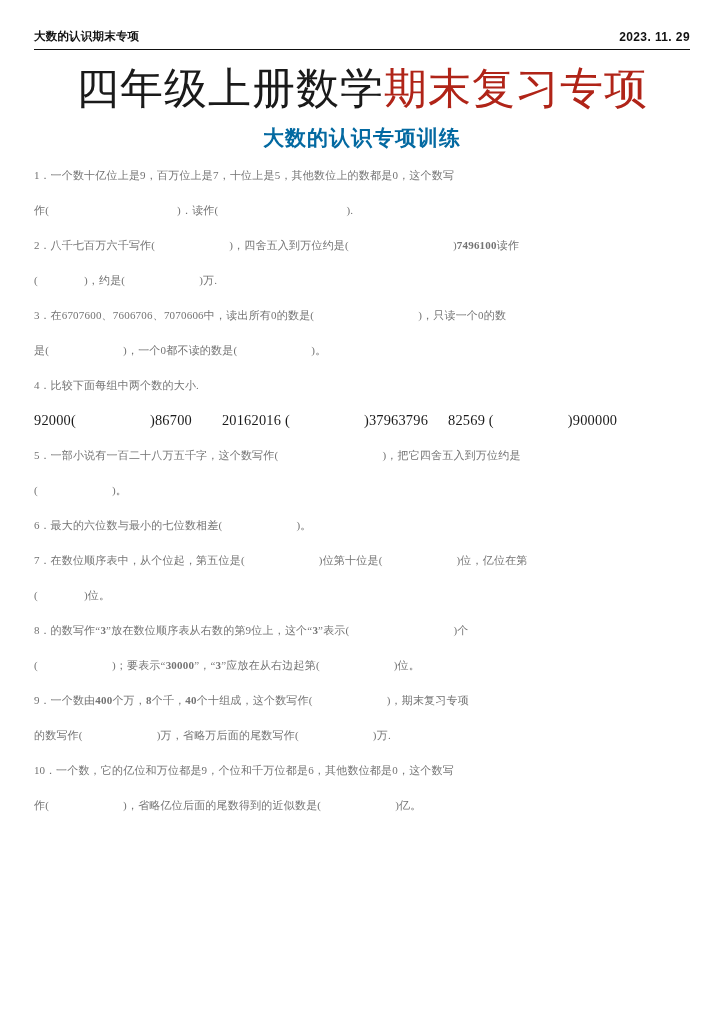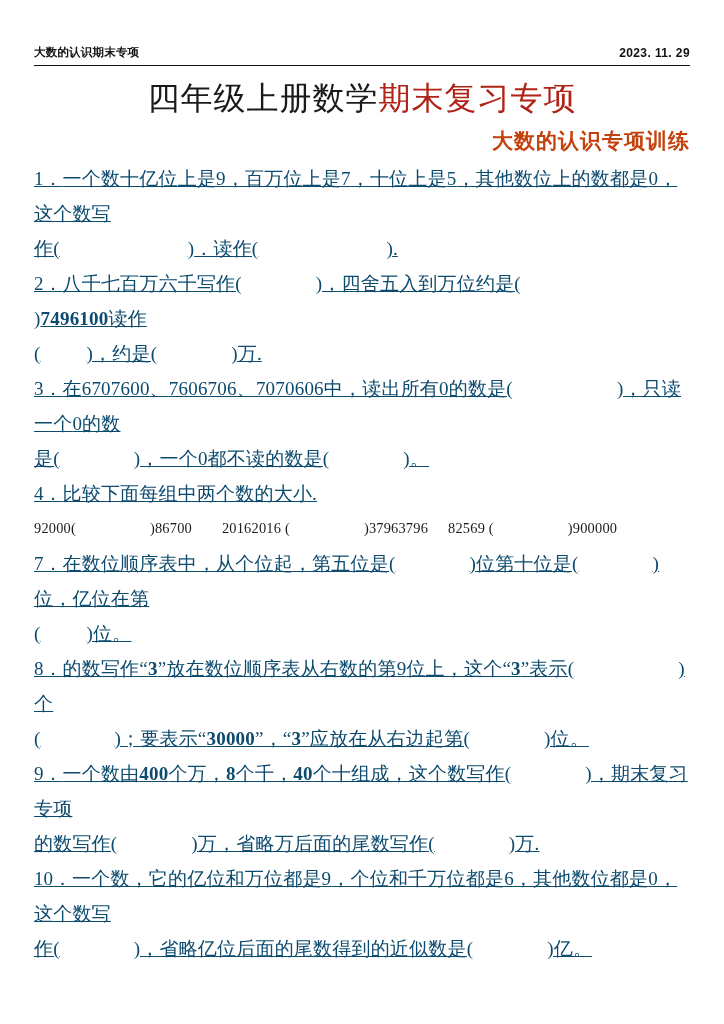--- a/index.html
+++ b/index.html
@@ -12,21 +12,21 @@
     height: 1024px;
     font-family: "Liberation Serif", "DejaVu Serif", serif;
     color: #1a1a1a;
     overflow: hidden;
   }
   .page {
     position: relative;
     width: 724px;
     height: 1024px;
     box-sizing: border-box;
-    padding: 16px 34px;
+    padding: 0 34px;
   }
 
   
   .runhead {
     display: flex;
     align-items: flex-end;
     justify-content: space-between;
     height: 30px;
     padding-top: 14px;
     font-family: "Liberation Sans", "DejaVu Sans", sans-serif;
@@ -45,57 +45,56 @@
   }
   .runrule {
     border: 0;
     border-top: 1.6px solid #111;
     margin: 5px 0 0 0;
   }
 
   
   .title-main {
     text-align: center;
-    font-size: 32px;
+    font-size: 43px;
     line-height: 1.18;
     font-weight: 400;
     margin-top: 14px;
     letter-spacing: 1px;
     white-space: nowrap;
   }
   .title-main .blk { color: #1a1a1a; }
   .title-main .red { color: #b02418; }
   .title-sub {
-    text-align: right;
+    text-align: center;
     font-size: 21px;
     font-weight: bold;
     letter-spacing: 1px;
     margin-top: 9px;
-    color: #c2410c;
+    color: #0369a1;
   }
 
   
   .section-head {
     color: #c0281b;
     font-weight: bold;
     font-size: 19px;
     letter-spacing: .5px;
     margin-top: 22px;
     margin-bottom: 4px;
   }
 
   
   .qlist { margin-top: 6px; }
   .q {
-    font-size: 19px;
+    font-size: 11px;
     line-height: 35px;
-    color: #0c4a6e;
+    color: #737373;
     letter-spacing: .2px;
     word-break: break-word;
-    text-decoration: underline;
   }
   .q .num { letter-spacing: 0; }
   .q b, .q .bold { font-weight: bold; }
   .blank-s  { display:inline-block; width: 46px; }
   .blank-m  { display:inline-block; width: 74px; }
   .blank-l  { display:inline-block; width: 104px; }
   .blank-xl { display:inline-block; width: 128px; }
 
   
   .cmp-row {
@@ -142,21 +141,28 @@
       <span>是(</span><span class="blank-m"></span><span>)，一个</span><span>0</span><span>都不读的数是(</span><span class="blank-m"></span><span>)。</span>
     </div>
 
     <div class="q">
       <span class="num">4．</span><span>比较下面每组中两个数的大小.</span>
     </div>
     <div class="cmp-row">
       <span class="cmp-cell">92000(</span><span class="blank-m"></span><span class="cmp-cell">)86700</span><span class="gap-a"></span><span class="cmp-cell">20162016 (</span><span class="blank-m"></span><span class="cmp-cell">)37963796</span><span class="gap-b"></span><span class="cmp-cell">82569 (</span><span class="blank-m"></span><span class="cmp-cell">)900000</span>
     </div>
 
+    <div class="q">
+      <span class="num">5．</span><span>一部小说有一百二十八万五千字，这个数写作(</span><span class="blank-l"></span><span>)，把它四舍五入到万位约是</span><br>
+      <span>(</span><span class="blank-m"></span><span>)。</span>
+    </div>
 
+    <div class="q">
+      <span class="num">6．</span><span>最大的六位数与最小的七位数相差(</span><span class="blank-m"></span><span>)。</span>
+    </div>
 
     <div class="q">
       <span class="num">7．</span><span>在数位顺序表中，从个位起，第五位是(</span><span class="blank-m"></span><span>)位第十位是(</span><span class="blank-m"></span><span>)位，亿位在第</span><br>
       <span>(</span><span class="blank-s"></span><span>)位。</span>
     </div>
 
     <div class="q">
       <span class="num">8．</span><span>的数写作“</span><b>3</b><span>”放在数位顺序表从右数的第</span><span>9</span><span>位上，这个“</span><b>3</b><span>”表示(</span><span class="blank-l"></span><span>)个</span><br>
       <span>(</span><span class="blank-m"></span><span>)；要表示“</span><b>30000</b><span>”，“</span><b>3</b><span>”应放在从右边起第(</span><span class="blank-m"></span><span>)位。</span>
     </div>

